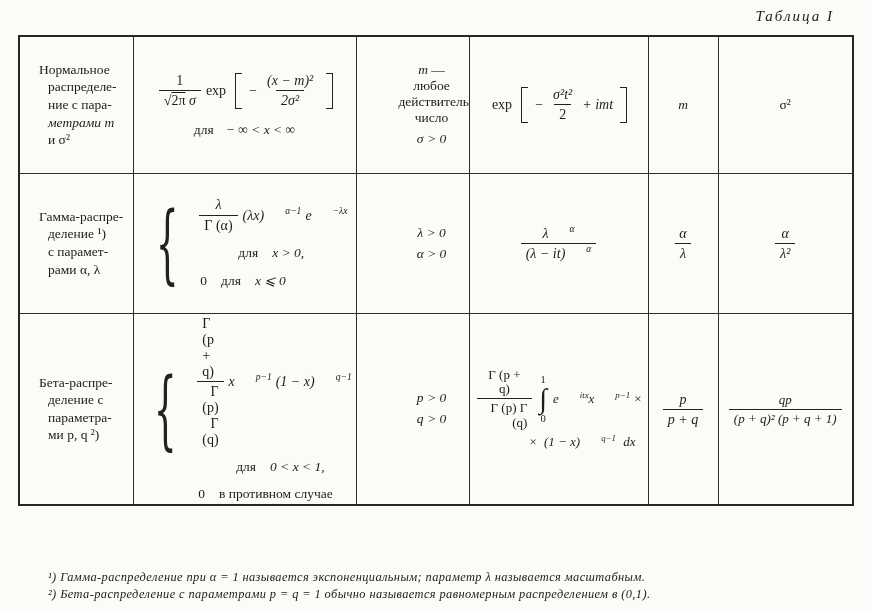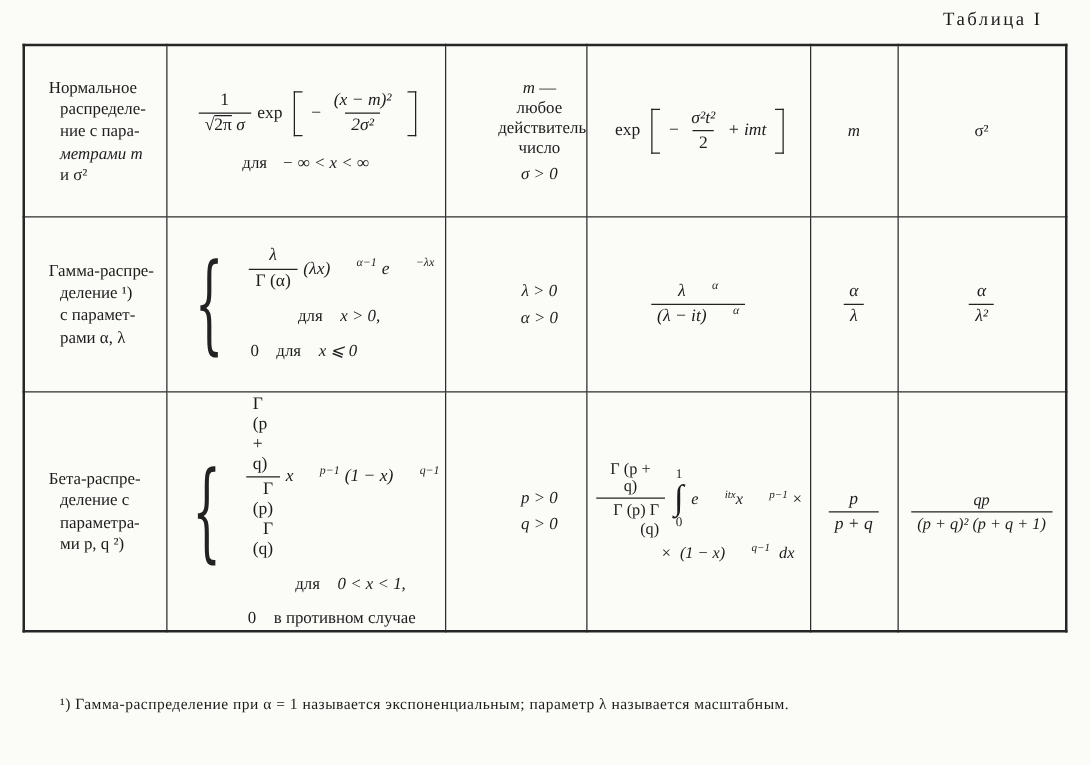--- a/index.html
+++ b/index.html
@@ -6,21 +6,21 @@
   body{
     width:872px;height:612px;
     background:#fbfbf8;
     font-family:"Liberation Serif","DejaVu Serif",serif;
     color:#1c1c1c;
     -webkit-font-smoothing:antialiased;
   }
   .page{position:relative;width:872px;height:612px;overflow:hidden;}
   .doc-title{
     position:absolute;top:8px;right:38px;
-    font-size:15px;letter-spacing:2px;
+    font-style:italic;font-size:15px;letter-spacing:2px;
   }
   table.dist{
     position:absolute;left:18px;top:35px;
     border-collapse:collapse;table-layout:fixed;
     border:2px solid #262626;
     width:834px;
   }
   td,th{
     border:1.5px solid #2d2d2d;
     vertical-align:middle;text-align:center;
@@ -64,22 +64,22 @@
   .param-block{margin:5px 0;}
   .param-sig{margin-top:4px;}
   .integral{display:inline-flex;flex-direction:column;align-items:center;line-height:1;margin:0 4px;}
   .integral .lim{font-size:10.5px;line-height:1;}
   .integral .glyph{font-size:28px;line-height:0.95;padding:1px 0;}
   .cfcol{display:flex;flex-direction:column;align-items:center;}
   .cf-line2{align-self:flex-end;padding-right:8px;margin-top:3px;font-size:13px;}
   .cf-line2 > span{margin-left:4px;}
   .small-math{font-size:13px;}
   .footnotes{
-    position:absolute;left:48px;top:555px;width:800px;
-    font-size:12.4px;line-height:1.35;letter-spacing:0.4px;
+    position:absolute;left:48px;top:569px;width:800px;
+    font-size:12.4px;line-height:1.35;letter-spacing:0.4px;font-style:italic;
   }
 </style>
 </head>
 <body>
 
 <div class="page">
 
   <div class="doc-title">Таблица I</div>
 
   <table class="dist">
@@ -272,15 +272,16 @@
           <span class="den it">(p + q)² (p + q + 1)</span>
         </span>
             </div>
       </td>
     </tr>
   </tbody>
     </table>
 
   <div class="footnotes">
     <div>¹) Гамма-распределение при α = 1 называется экспоненциальным; параметр λ называется масштабным.</div>
+    <div>²) Бета-распределение с параметрами p = q = 1 обычно называется равномерным распределением в (0,1).</div>
   </div>
 
 </div>
 
 </body></html>

